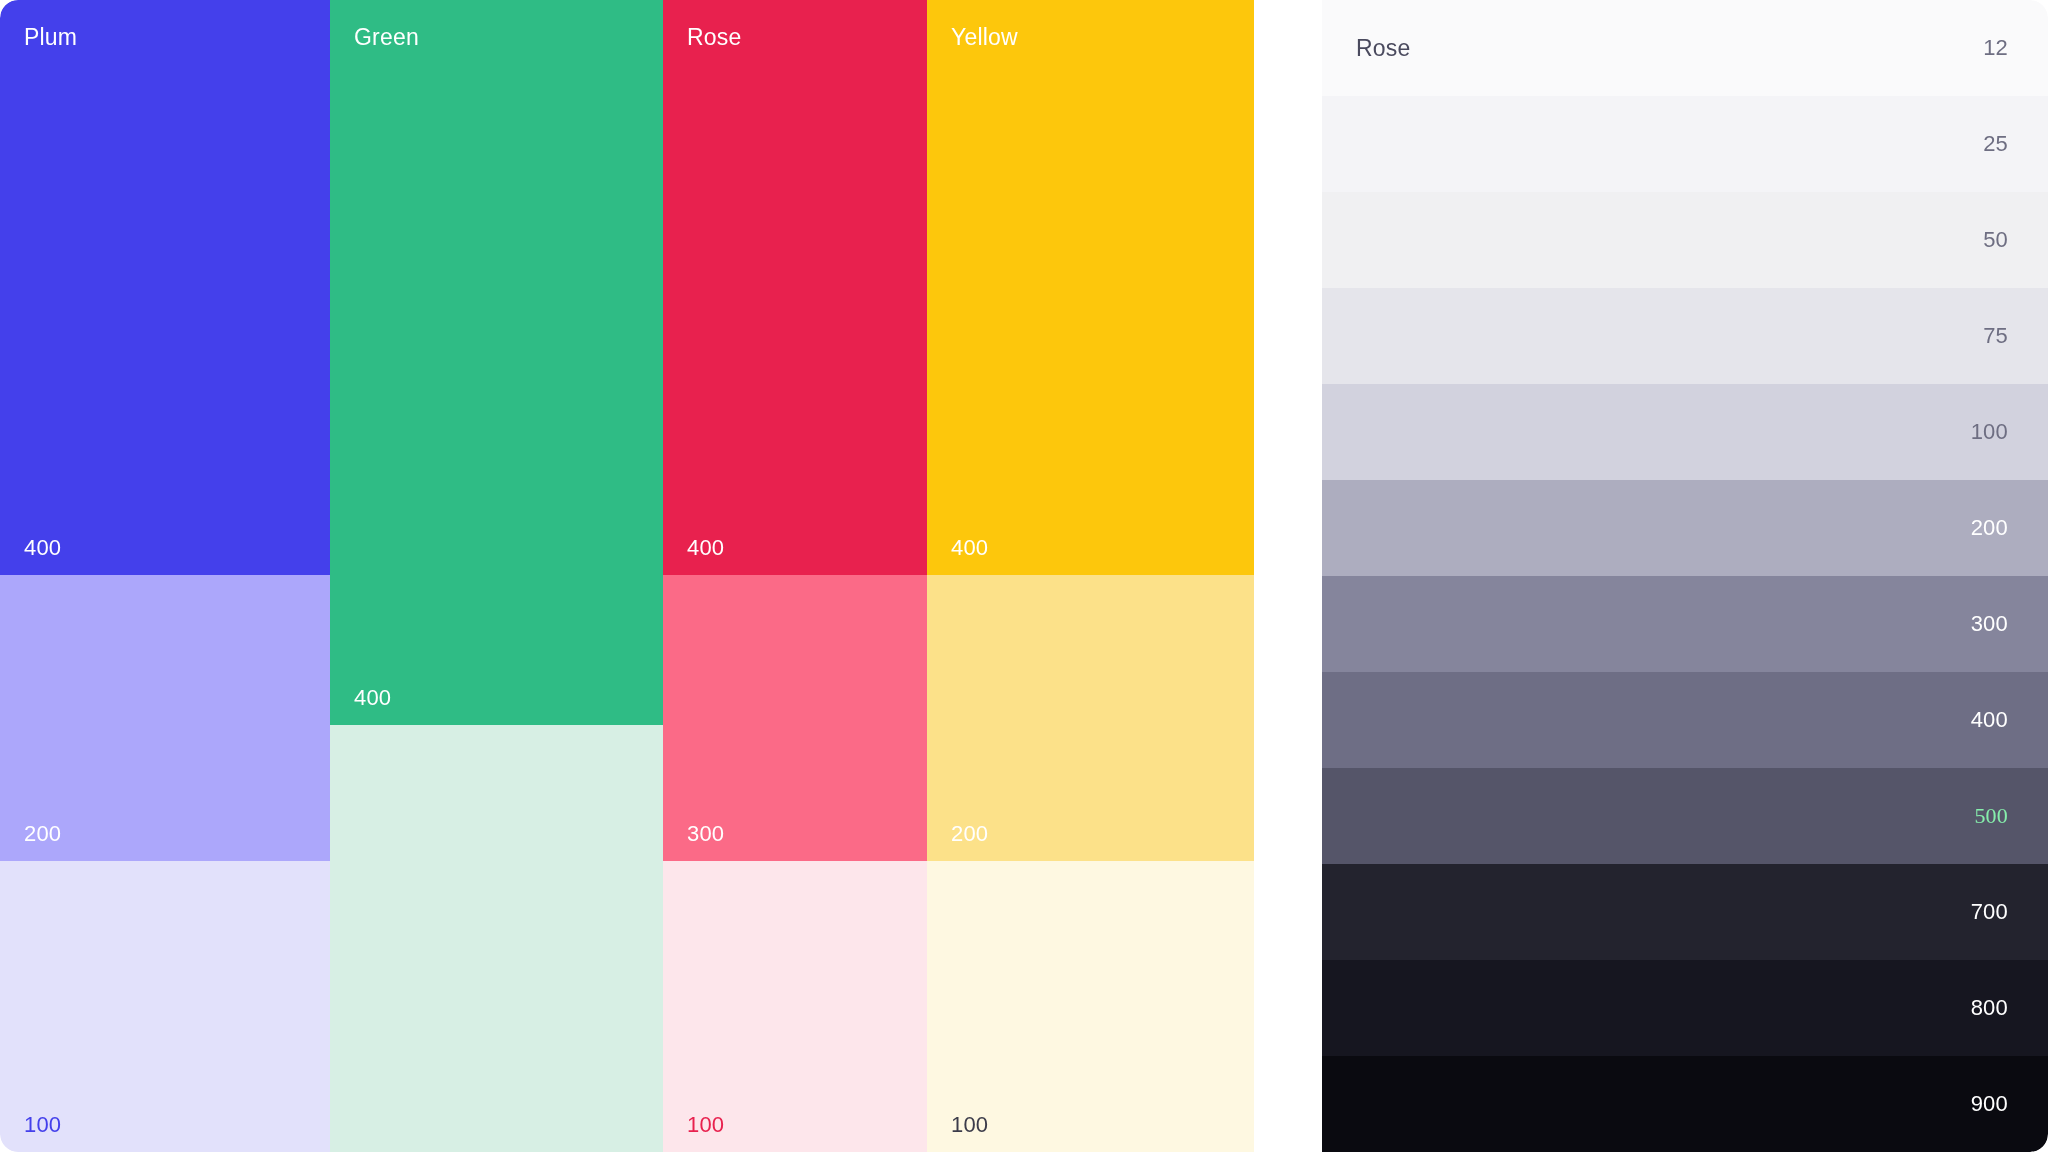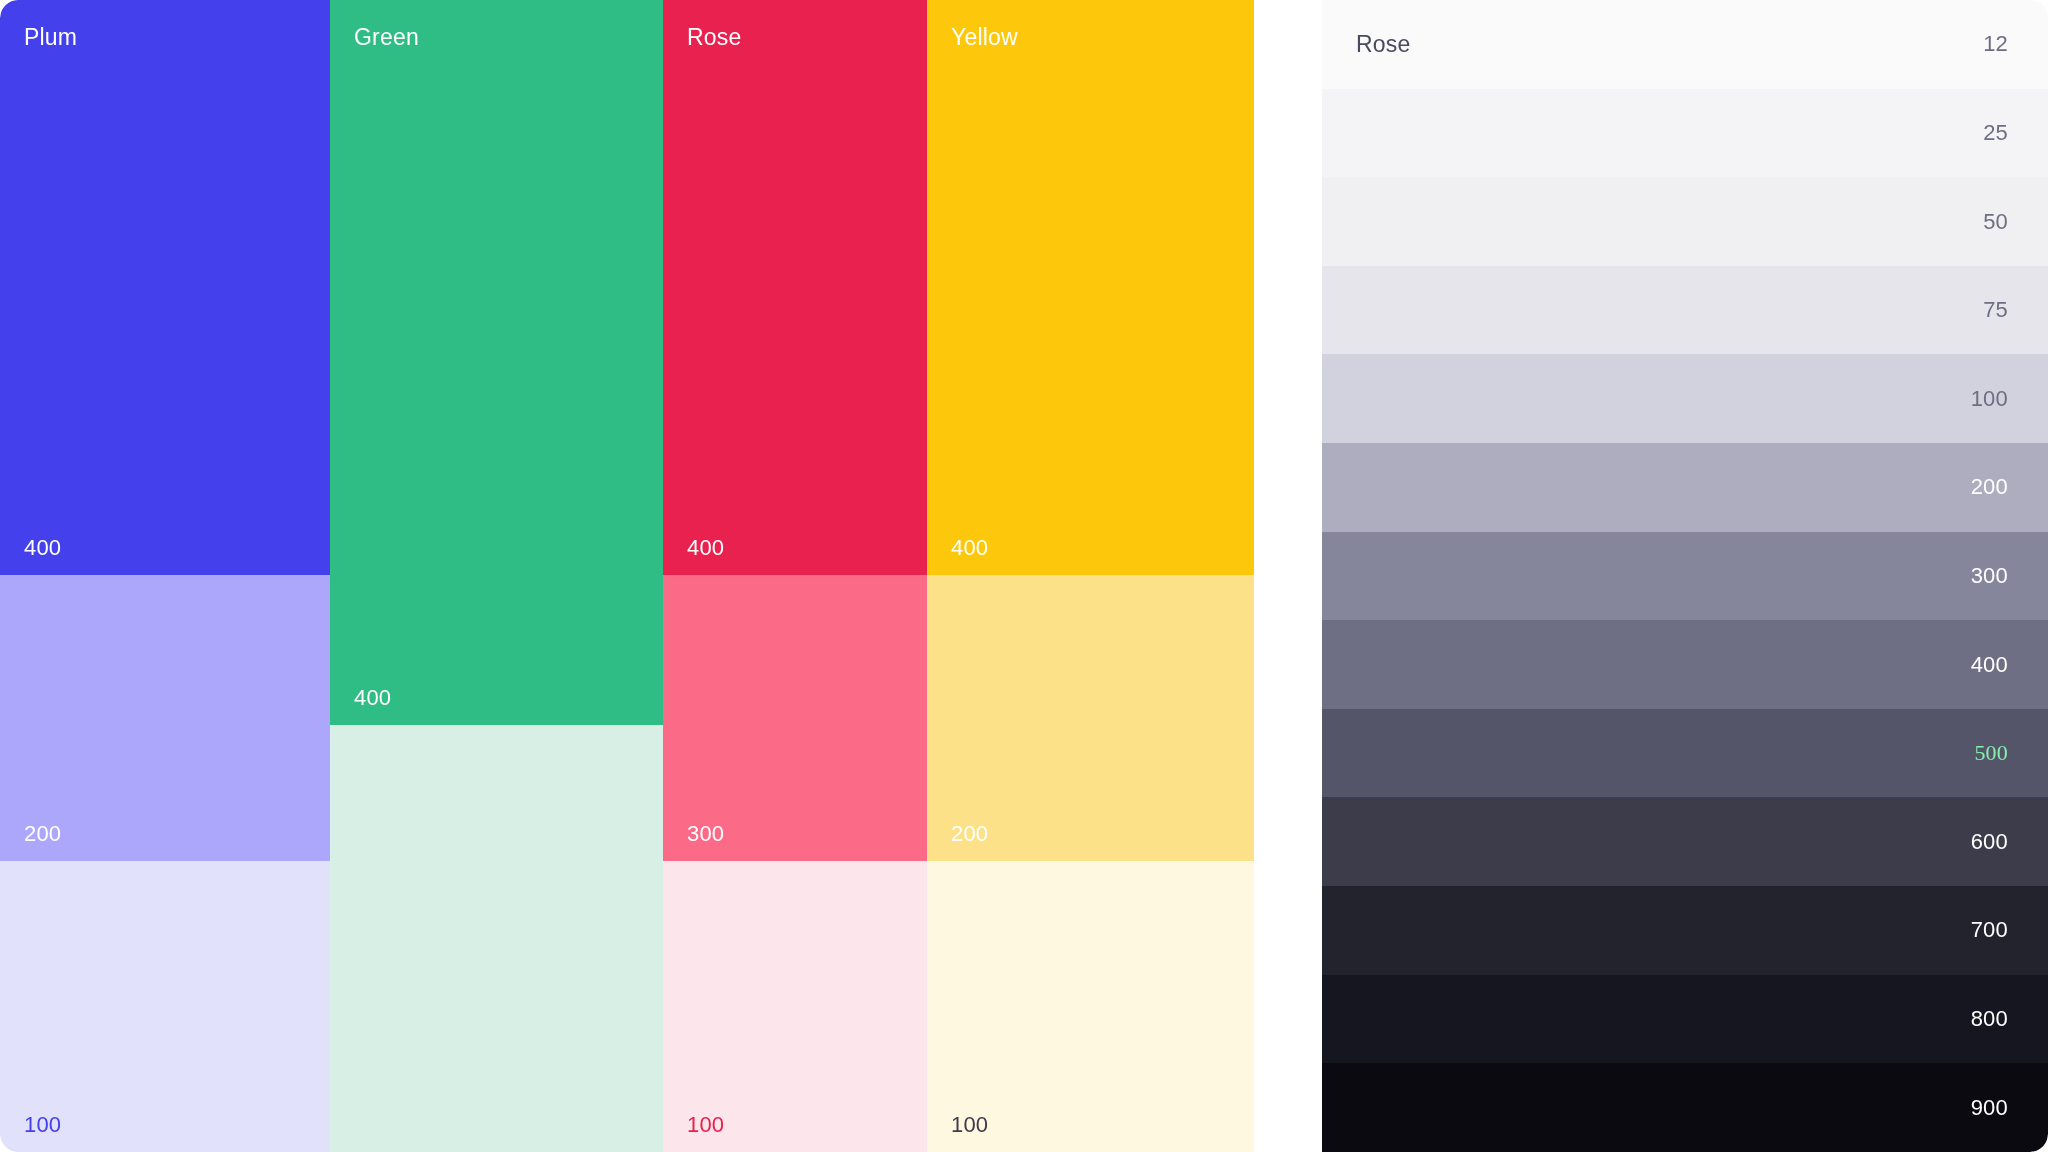--- a/index.html
+++ b/index.html
@@ -182,23 +182,20 @@
       </div>
       <div class="slate-row" style="background: rgb(133, 133, 156); flex: 1 1 0px;">
         <div class="slate-row-label" style="color: rgb(255, 255, 255);">300</div>
       </div>
       <div class="slate-row" style="background: rgb(110, 110, 133); flex: 1 1 0px;">
         <div class="slate-row-label" style="color: rgb(255, 255, 255);">400</div>
       </div>
       <div class="slate-row" style="background: rgb(85, 85, 105); flex: 1 1 0px;">
         <div class="slate-row-label" style="color: #86efac; font-family: Liberation Serif, serif;">500</div>
       </div>
-      <div class="slate-row" style="background: rgb(60, 60, 74); flex: 1 1 0px;">
-        <div class="slate-row-label" style="color: rgb(255, 255, 255);">600</div>
-      </div>
       <div class="slate-row" style="background: rgb(35, 35, 46); flex: 1 1 0px;">
         <div class="slate-row-label" style="color: rgb(255, 255, 255);">700</div>
       </div>
       <div class="slate-row" style="background: rgb(22, 22, 32); flex: 1 1 0px;">
         <div class="slate-row-label" style="color: rgb(255, 255, 255);">800</div>
       </div>
       <div class="slate-row" style="background: rgb(10, 10, 16); flex: 1 1 0px; border-bottom-right-radius: 18px;">
         <div class="slate-row-label" style="color: rgb(255, 255, 255);">900</div>
       </div>
     </div>

